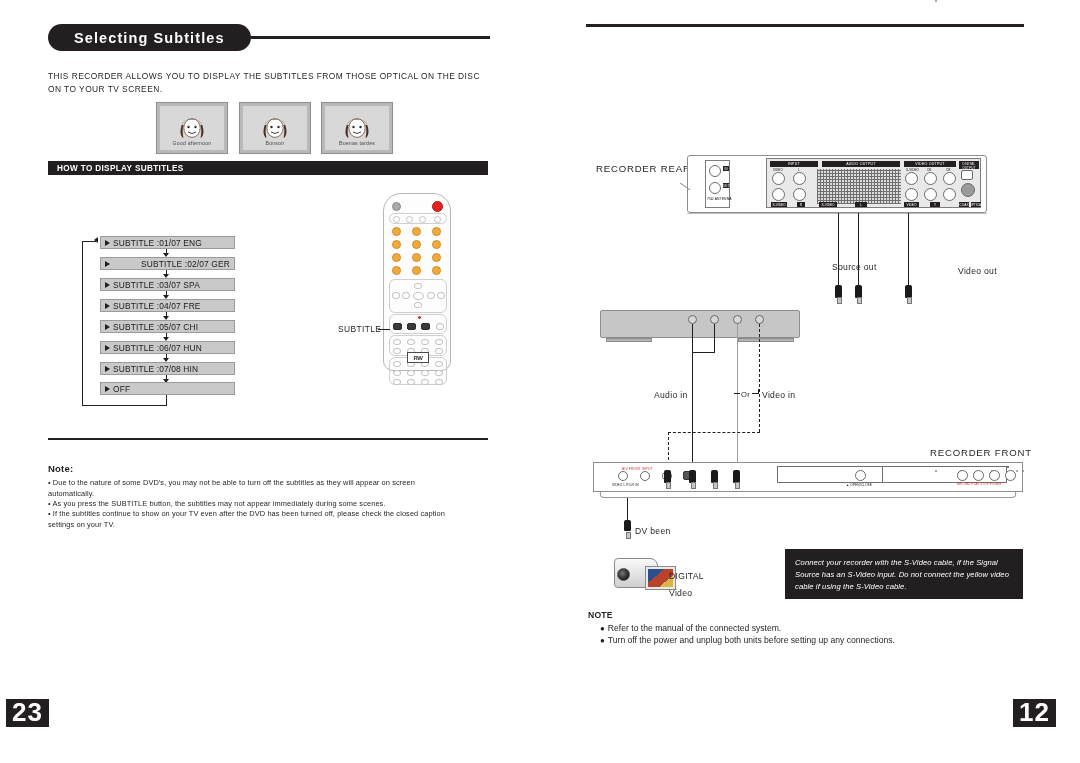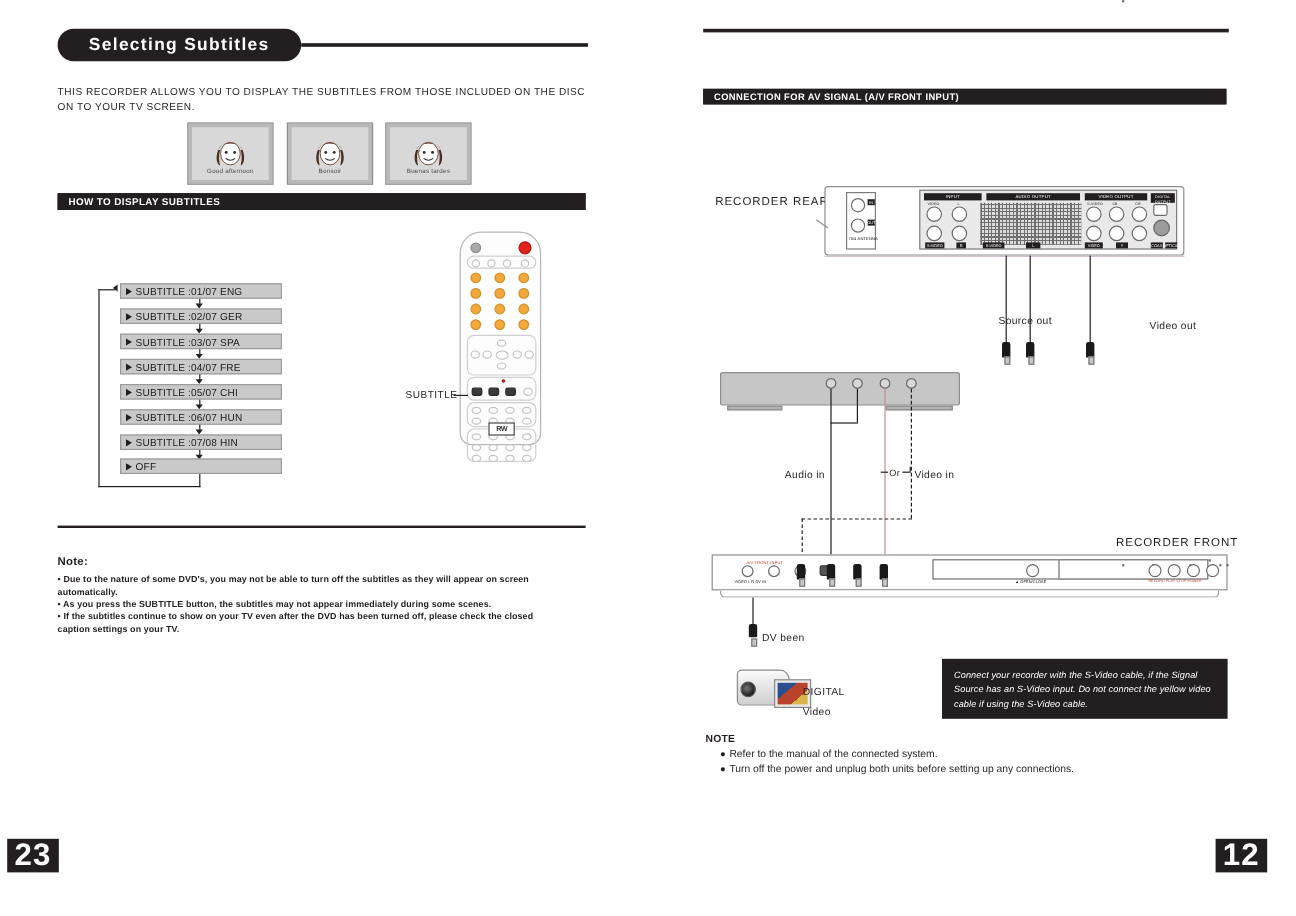--- a/index.html
+++ b/index.html
@@ -148,21 +148,21 @@
   .callout-line { position: absolute; height: 1px; background: #231f20; }
   .callout-label {
     position: absolute;
     font-size: 8.4px;
     letter-spacing: .4px;
     color: #231f20;
   }
 
   
   .note-title { position: absolute; font-size: 9.5px; font-weight: bold; letter-spacing: .2px; }
-  .note-line { position: absolute; font-size: 7.4px; line-height: 11px; letter-spacing: .1px; color: #231f20; font-weight: bold; }
+  .note-line { position: absolute; font-size: 7.4px; line-height: 11px; letter-spacing: .1px; color: #231f20; }
 
   
   .pagenum {
     position: absolute;
     background: #231f20;
     color: #fff;
     font-size: 26px;
     font-weight: bold;
     letter-spacing: 1px;
     display: flex; align-items: center; justify-content: center;
@@ -351,21 +351,21 @@
 </head>
 <body>
 
 <div id="page">
 
   <div class="pillbar" style="left:48px; top:24px; width:442px;">
     <div class="pill">Selecting Subtitles</div>
     <div class="pill-rule"></div>
   </div>
 
-  <div class="bodytext" style="left:48px; top:70px; width:448px; font-size:8.4px; letter-spacing:.45px; line-height:13px;">THIS RECORDER ALLOWS YOU TO DISPLAY THE SUBTITLES FROM THOSE INCLUDED ON THE DISC ON TO YOUR TV SCREEN.</div>
+  <div class="bodytext" style="left:48px; top:70px; width:448px; font-size:8.4px; letter-spacing:.45px; line-height:13px;">THIS RECORDER ALLOWS YOU TO DISPLAY THE SUBTITLES FROM THOSE OPTICAL ON THE DISC ON TO YOUR TV SCREEN.</div>
 
   <div class="tvshot" style="left:157px; top:103px;">
     <svg class="face" width="34" height="34" viewBox="0 0 34 34">
       <ellipse cx="17" cy="18" rx="8.2" ry="9.4" fill="#ffffff" stroke="#6b4a3a" stroke-width="0.8"></ellipse>
       <path d="M6.5 18 C6.5 6, 27.5 6, 27.5 18 C27.5 12, 24 9.5, 17 9.5 C10 9.5, 6.5 12, 6.5 18 Z" fill="#4a2e22"></path>
       <path d="M6.8 15 C4.2 22, 6 27, 8.4 28 C7.2 22, 7.4 18, 8.6 15 Z" fill="#4a2e22"></path>
       <path d="M27.2 15 C29.8 22, 28 27, 25.6 28 C26.8 22, 26.6 18, 25.4 15 Z" fill="#4a2e22"></path>
       <circle cx="13.5" cy="17" r="1.2" fill="#2a2a2a"></circle>
       <circle cx="20.5" cy="17" r="1.2" fill="#2a2a2a"></circle>
       <path d="M13 22 Q17 25 21 22" stroke="#2a2a2a" stroke-width="0.9" fill="none"></path>
@@ -402,21 +402,21 @@
   <div class="blackband" style="left:48px; top:161px; width:440px; height:14px; font-size:8.2px;">HOW TO DISPLAY SUBTITLES</div>
 
 
   <div class="sub-item" style="left:100px; top:236px;">
     <span class="tri"></span>
     <span>SUBTITLE :01/07 ENG</span>
   </div>
   <div class="arrow-down" style="left:166px; top:249px;"></div>
   <div class="arrow-head" style="left:163px; top:253px;"></div>
 
-  <div class="sub-item" style="left:100px; top:257px;">
+  <div class="sub-item" style="left:100px; top:257px;gap:28px;">
     <span class="tri"></span>
     <span>SUBTITLE :02/07 GER</span>
   </div>
   <div class="arrow-down" style="left:166px; top:270px;"></div>
   <div class="arrow-head" style="left:163px; top:274px;"></div>
 
   <div class="sub-item" style="left:100px; top:278px;">
     <span class="tri"></span>
     <span>SUBTITLE :03/07 SPA</span>
   </div>
@@ -542,21 +542,20 @@
   <div class="note-line" style="left:48px; top:477px; width:410px;">• Due to the nature of some DVD's, you may not be able to turn off the subtitles as they will appear on screen automatically.</div>
   <div class="note-line" style="left:48px; top:508px; width:410px;">• If the subtitles continue to show on your TV even after the DVD has been turned off, please check the closed caption settings on your TV.</div>
   <div class="note-line" style="left:48px; top:498px; width:410px;">• As you press the SUBTITLE button, the subtitles may not appear immediately during some scenes.</div>
 
   <div class="pagenum" style="left:6px; top:699px;">23</div>
 
   <div class="pillbar" style="left:586px; top:24px; width:438px;">
     <div class="pill-rule"></div>
   </div>
 
-  <div class="blackband" style="left:586px; top:74px; width:436px; height:13px; font-size:7.8px;">CONNECTION FOR AV SIGNAL (A/V FRONT INPUT)</div>
 
   <div class="label-txt big" style="left:596px; top:163px;">RECORDER REAR</div>
 
   <div class="rear-shell" style="left:687px; top:155px; width:300px; height:58px; border-radius:3px;"></div>
   <div class="abs" style="left:679px; top:186px; width:12px; height:1.2px; background:#8e8e8e; transform:rotate(35deg);"></div>
   <div class="jack" style="left:715px; top:176px; width:4px; height:4px; border:none; background:#777;"></div>
   <div class="jack" style="left:848px; top:159px; width:3px; height:3px; border:none; background:#777;"></div>
   <div class="jack" style="left:965px; top:159px; width:3px; height:3px; border:none; background:#777;"></div>
 
   <div class="rear-panel" style="left:705px; top:160px; width:25px; height:48px; background:#fff;">

